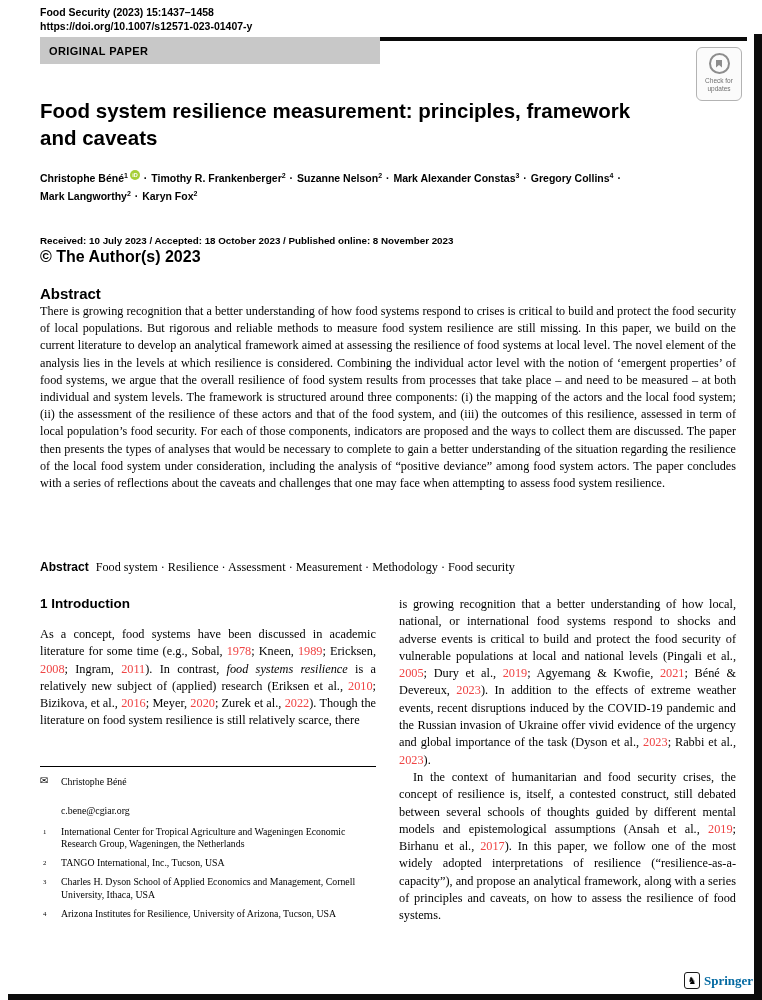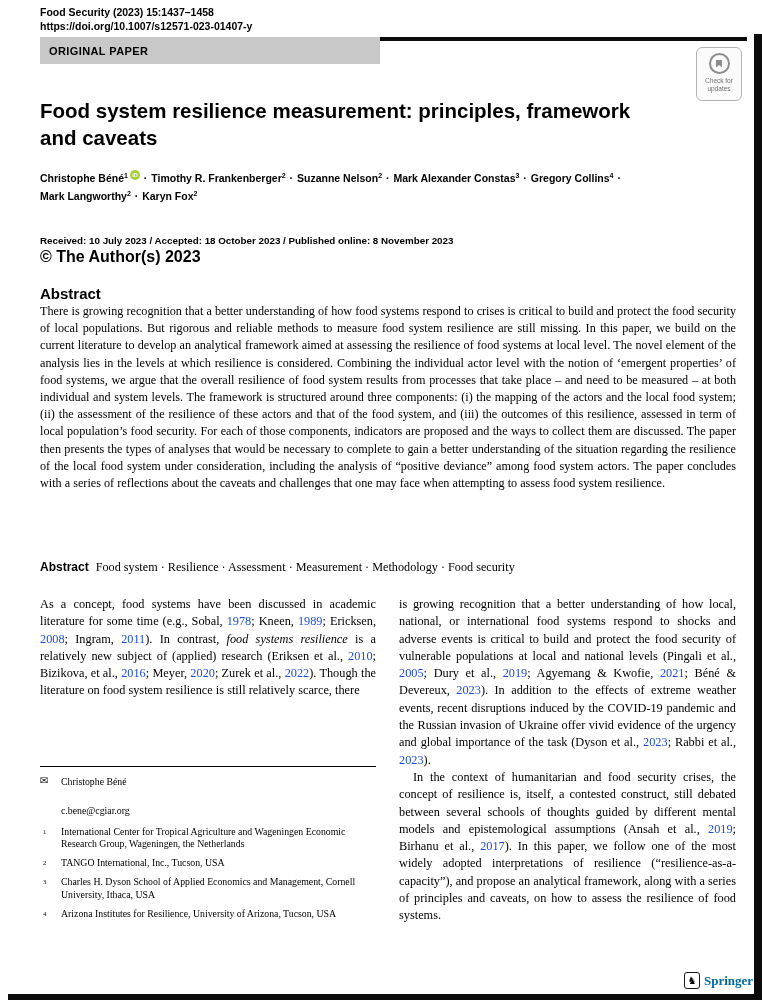--- a/index.html
+++ b/index.html
@@ -52,21 +52,21 @@
   .keywords{position:absolute;left:40px;top:560px;width:696px;font-size:12.2px;}
   .kw-label{font-family:"Liberation Sans",sans-serif;font-weight:bold;font-size:12px;margin-right:7px;}
 
   
   .col-left{position:absolute;left:40px;top:596px;width:336px;}
   .col-right{position:absolute;left:399px;top:596px;width:337px;}
   .sec-h{font-size:13.5px;font-weight:bold;margin:0 0 15px 0;}
   .col-p{font-size:12.3px;line-height:17.3px;text-align:justify;hyphens:auto;margin:0 0 0 0;}
   .col-p.indent{text-indent:14px;}
   .col-right .col-p + .col-p{margin-top:0;}
-  .seg-link{color:#1d4ed8;cursor:pointer;}
+  .seg-link{color:#ef4444;cursor:pointer;}
   .seg-em{font-style:italic;}
 
   
   .foot{position:absolute;left:40px;top:766px;width:336px;font-family:"Liberation Serif",serif;
         font-size:9.8px;line-height:12.8px;}
   .foot-rule{border:0;border-top:1.6px solid #000;margin:0 0 9px 0;}
   .corr{position:relative;padding-left:21px;margin-bottom:8px;}
   .corr-icon{position:absolute;left:0;top:-1px;font-family:"DejaVu Sans",sans-serif;font-size:10px;}
   .corr-email{display:block;cursor:pointer;margin-top:16px;}
   .affil{position:relative;padding-left:21px;margin-bottom:6px;}
@@ -115,20 +115,21 @@
 <div class="copyright">© The Author(s) 2023</div>
 
 <div class="abs-h">Abstract</div>
 <div class="abs-body serif">There is growing recognition that a better understanding of how food systems respond to crises is critical to build and protect the food security of local populations. But rigorous and reliable methods to measure food system resilience are still missing. In this paper, we build on the current literature to develop an analytical framework aimed at assessing the resilience of food systems at local level. The novel element of the analysis lies in the levels at which resilience is considered. Combining the individual actor level with the notion of ‘emergent properties’ of food systems, we argue that the overall resilience of food system results from processes that take place – and need to be measured – at both individual and system levels. The framework is structured around three components: (i) the mapping of the actors and the local food system; (ii) the assessment of the resilience of these actors and that of the food system, and (iii) the outcomes of this resilience, assessed in term of local population’s food security. For each of those components, indicators are proposed and the ways to collect them are discussed. The paper then presents the types of analyses that would be necessary to complete to gain a better understanding of the situation regarding the resilience of the local food system under consideration, including the analysis of “positive deviance” among food system actors. The paper concludes with a series of reflections about the caveats and challenges that one may face when attempting to assess food system resilience.</div>
 
 <div class="keywords serif">
   <span class="kw-label">Abstract</span><span>Food system · Resilience · Assessment · Measurement · Methodology · Food security</span>
 </div>
 
 <div class="col-left">
+  <h2 class="sec-h">1 Introduction</h2>
   <p class="col-p serif">As a concept, food systems have been discussed in academic literature for some time (e.g., Sobal, <span class="seg-link">1978</span>; Kneen, <span class="seg-link">1989</span>; Ericksen, <span class="seg-link">2008</span>; Ingram, <span class="seg-link">2011</span>). In contrast, <span class="seg-em">food systems resilience</span> is a relatively new subject of (applied) research (Eriksen et al., <span class="seg-link">2010</span>; Bizikova, et al., <span class="seg-link">2016</span>; Meyer, <span class="seg-link">2020</span>; Zurek et al., <span class="seg-link">2022</span>). Though the literature on food system resilience is still relatively scarce, there</p>
 </div>
 
 <div class="foot">
   <hr class="foot-rule">
   <div class="corr">
     <span class="corr-icon">✉</span>
     <span>Christophe Béné</span>
     <span class="corr-email">c.bene@cgiar.org</span>
   </div>

